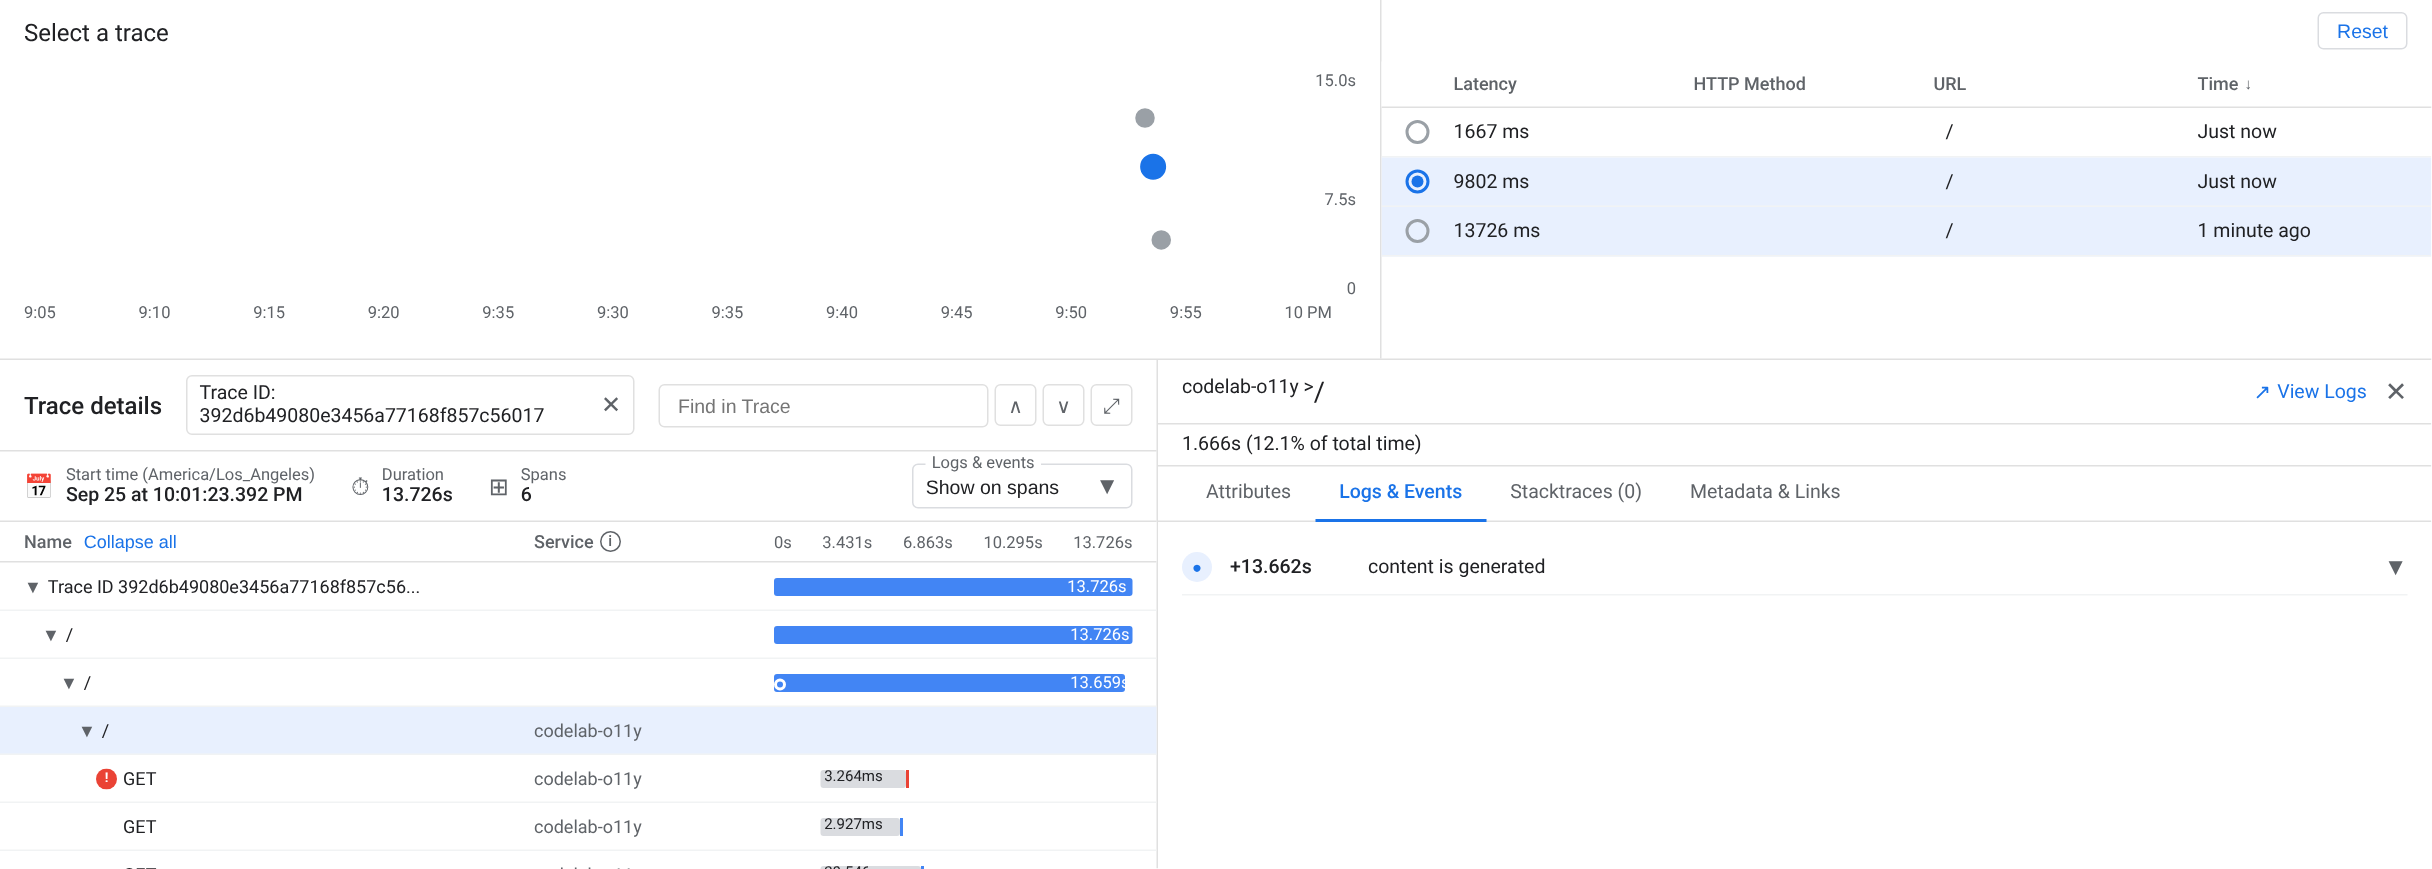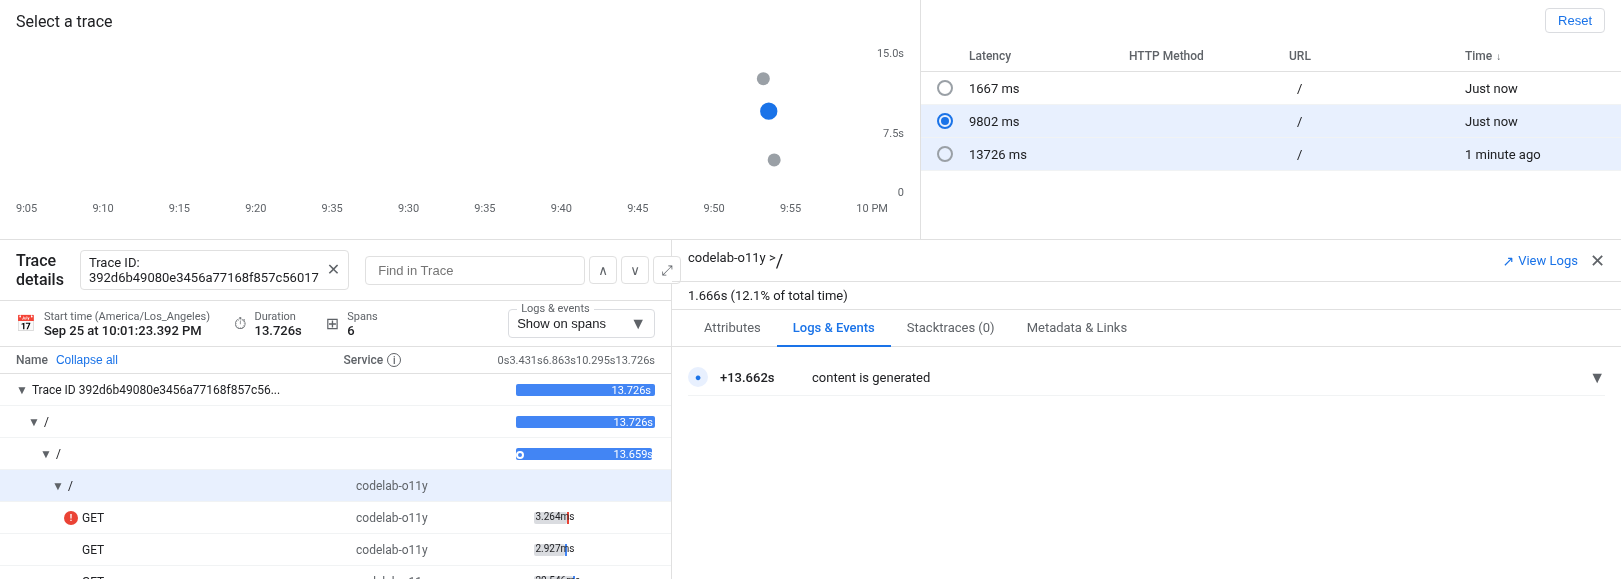--- a/index.html
+++ b/index.html
@@ -91,21 +91,21 @@
       color: #5f6368;
     }
 
     
     .bottom-section {
       display: flex;
       height: 339px;
     }
 
     .trace-panel {
-      width: 672px;
+      width: 772px;
       border-right: 1px solid #e0e0e0;
       display: flex;
       flex-direction: column;
     }
 
     .trace-header {
       display: flex;
       align-items: center;
       padding: 10px 16px;
       border-bottom: 1px solid #e0e0e0;

